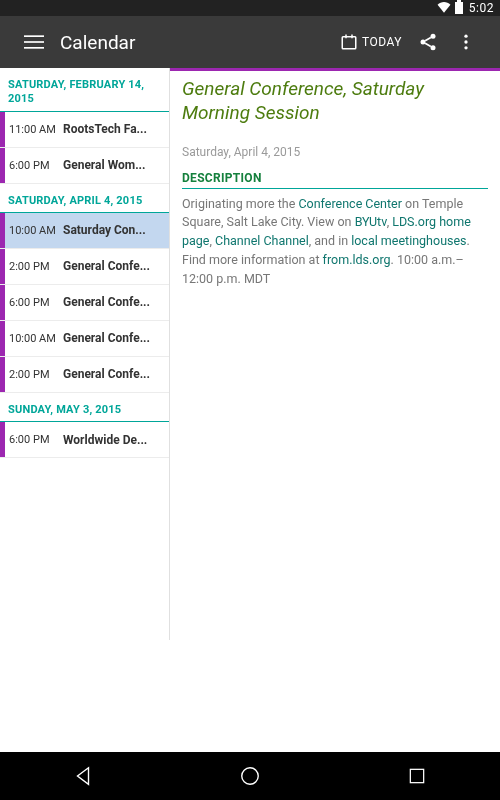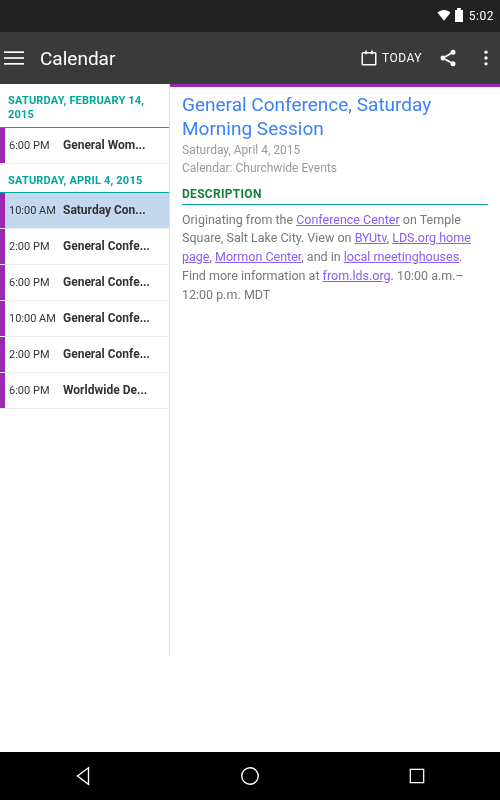--- a/index.html
+++ b/index.html
@@ -1,24 +1,24 @@
 <!DOCTYPE html>
 <html><head>
 <meta charset="utf-8">
 <style>
   * { margin: 0; padding: 0; box-sizing: border-box; font-family: Roboto, Arial, sans-serif; }
   body { width: 500px; height: 800px; background: #fff; overflow: hidden; position: relative; }
 
   
-  .status-bar { height: 32px; background: #222; color: #fff; display: flex; justify-content: flex-end; align-items: center; padding: 0 6px; font-size: 12px; gap: 4px; }
+  .status-bar { height: 16px; background: #222; color: #fff; display: flex; justify-content: flex-end; align-items: center; padding: 0 6px; font-size: 12px; gap: 4px; }
   .status-bar .spacer { flex: 1; }
   .status-time { font-weight: 400; letter-spacing: 0.5px; margin-left: 2px; }
 
   
-  .app-bar { height: 52px; background: #3a3a3a; color: #fff; display: flex; align-items: center; padding: 0 2px; gap: 14px; }
+  .app-bar { height: 52px; background: #3a3a3a; color: #fff; display: flex; align-items: center; padding: 0 22px; gap: 14px; }
   .app-bar .title { font-size: 19px; font-weight: 400; }
   .app-bar .grow { flex: 1; }
   .app-bar .today-wrap { display: flex; align-items: center; gap: 4px; cursor: pointer; }
   .app-bar .today-label { font-size: 12px; letter-spacing: 0.5px; }
   .icon-btn { width: 24px; height: 24px; display: flex; align-items: center; justify-content: center; cursor: pointer; }
 
   
   .main { display: flex; height: 572px; }
 
   
@@ -31,25 +31,25 @@
   .event-row.selected { background: #c3d7ef; }
   .event-row.selected::after {
     content: ""; position: absolute; right: -8px; top: 50%; margin-top: -8px;
     border-top: 8px solid transparent; border-bottom: 8px solid transparent;
     border-left: 8px solid #c3d7ef;
   }
 
   
   .right { flex: 1; padding: 8px 12px 12px 12px; overflow: hidden; }
   .right .accent { height: 3px; background: #9c27b0; margin: -8px -12px 6px -12px; }
-  .evt-title { font-size: 19px; color: #3b82f6; line-height: 1.25; margin-bottom: 0; }
+  .evt-title { font-size: 19px; color: #4d7c0f; line-height: 1.25; margin-bottom: 18px; font-style: italic; }
   .evt-meta { font-size: 12px; color: #9a9a9a; line-height: 1.5; margin-bottom: 10px; }
   .desc-label { font-size: 12px; font-weight: 700; color: #15803d; letter-spacing: 0.3px; border-bottom: 1px solid #00a699; padding-bottom: 3px; margin-bottom: 6px; }
   .desc-body { font-size: 12.5px; color: #777; line-height: 1.5; }
-  .desc-body a { color: #8b5cf6; text-decoration: underline; }
+  .desc-body a { color: #0f766e; }
 
   
   .nav-bar { position: absolute; bottom: 0; left: 0; right: 0; height: 48px; background: #000; display: flex; justify-content: space-around; align-items: center; }
   .nav-btn { width: 60px; height: 48px; display: flex; align-items: center; justify-content: center; cursor: pointer; }
 </style>
 </head>
 <body>
 
 <div class="status-bar">
   <span class="spacer"></span>
@@ -100,20 +100,25 @@
         <circle cx="12" cy="19" r="2"></circle>
       </svg>
   </div>
 </div>
 
 <div class="main">
   <div class="left" id="left-list">
       <div class="date-header">SATURDAY, FEBRUARY 14, 2015</div>
       <div class="event-row">
         <div class="bar"></div>
+        <div class="time">11:00 AM</div>
+        <div class="name">RootsTech Fa...</div>
+      </div>
+      <div class="event-row">
+        <div class="bar"></div>
         <div class="time">6:00 PM</div>
         <div class="name">General Wom...</div>
       </div>
       <div class="date-header">SATURDAY, APRIL 4, 2015</div>
       <div class="event-row selected">
         <div class="bar"></div>
         <div class="time">10:00 AM</div>
         <div class="name">Saturday Con...</div>
       </div>
       <div class="event-row">
@@ -129,37 +134,37 @@
       <div class="event-row">
         <div class="bar"></div>
         <div class="time">10:00 AM</div>
         <div class="name">General Confe...</div>
       </div>
       <div class="event-row">
         <div class="bar"></div>
         <div class="time">2:00 PM</div>
         <div class="name">General Confe...</div>
       </div>
+      <div class="date-header">SUNDAY, MAY 3, 2015</div>
       <div class="event-row">
         <div class="bar"></div>
         <div class="time">6:00 PM</div>
         <div class="name">Worldwide De...</div>
       </div>
     </div>
 
   <div class="right">
     <div class="accent"></div>
     <div class="evt-title">General Conference, Saturday Morning Session</div>
     <div class="evt-meta">
       <div>Saturday, April 4, 2015</div>
-      <div>Calendar: Churchwide Events</div>
     </div>
     <div class="desc-label">DESCRIPTION</div>
     <div class="desc-body">
-      <span>Originating from the </span><a>Conference Center</a><span> on Temple Square, Salt Lake City. View on </span><a>BYUtv</a><span>, </span><a>LDS.org home page</a><span>, </span><a>Mormon Center</a><span>, and in </span><a>local meetinghouses</a><span>. Find more information at </span><a>from.lds.org</a><span>. 10:00 a.m.–12:00 p.m. MDT</span>
+      <span>Originating more the </span><a>Conference Center</a><span> on Temple Square, Salt Lake City. View on </span><a>BYUtv</a><span>, </span><a>LDS.org home page</a><span>, </span><a>Channel Channel</a><span>, and in </span><a>local meetinghouses</a><span>. Find more information at </span><a>from.lds.org</a><span>. 10:00 a.m.–12:00 p.m. MDT</span>
     </div>
   </div>
 </div>
 
 <div class="nav-bar">
   <div class="nav-btn">
     <svg width="22" height="22" viewBox="0 0 24 24" fill="none" stroke="#fff" stroke-width="1.5">
         <path d="M18 3L6 12L18 21Z"></path>
       </svg>
   </div>

